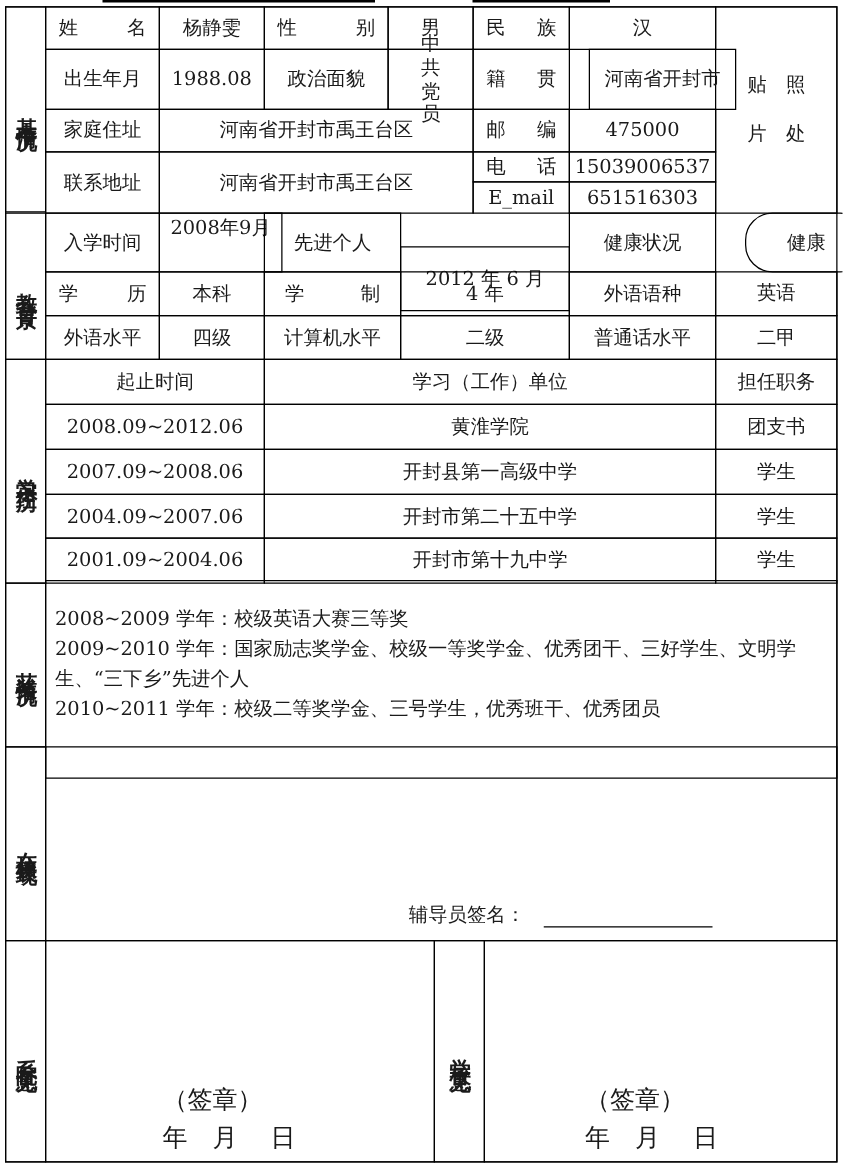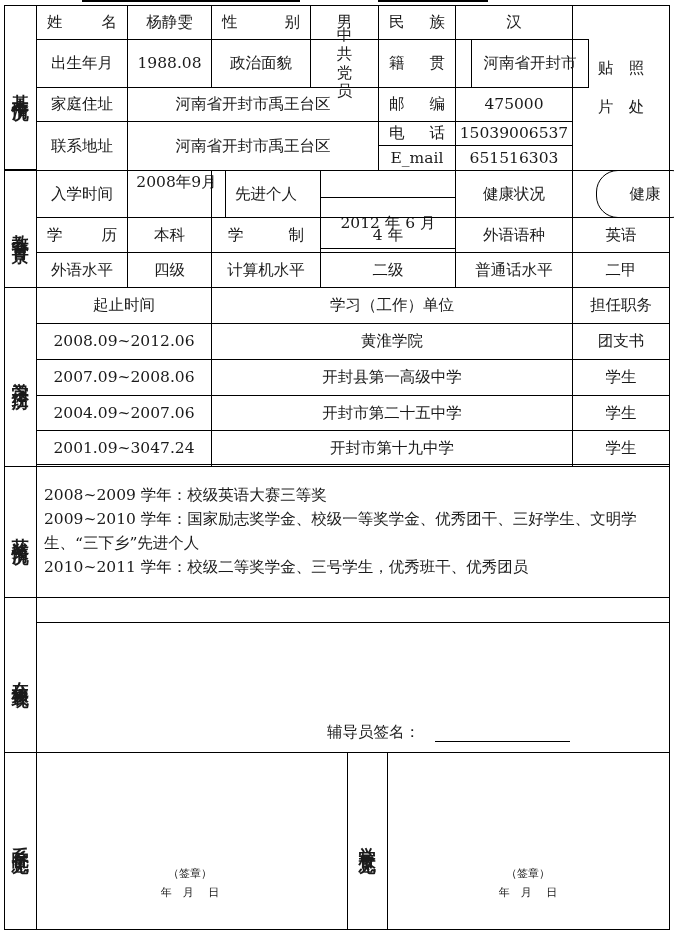--- a/index.html
+++ b/index.html
@@ -10,21 +10,21 @@
   .c { position:absolute; border:1px solid #000; box-sizing:border-box; display:flex;
        align-items:center; justify-content:center; text-align:center; font-size:15.5px; line-height:1.2; }
   .sec { font-family:"DejaVu Sans", "Liberation Sans", sans-serif; font-weight:bold; font-size:17px;
          writing-mode:vertical-rl; text-orientation:upright; letter-spacing:4px; }
   .spread { justify-content:space-between; padding:0 10px; }
   .awards { position:absolute; border:1px solid #000; box-sizing:border-box; padding:18px 8px 0 7px;
             font-size:15.5px; line-height:24px; }
   .awards div { white-space:normal; }
   .sig { position:absolute; font-size:15.5px; }
   .sigline { position:absolute; height:1px; background:#000; }
-  .stamp { position:absolute; font-size:11px; text-align:center; }
+  .stamp { position:absolute; font-size:20px; text-align:left; }
 </style>
 </head>
 <body>
 
 <div class="topline" style="left:82px;width:218px;"></div>
 <div class="topline" style="left:378px;width:110px;top:0;"></div>
 <div class="topline" style="left:488px;width:0;"></div>
 
 <div class="frame"></div>
 
@@ -119,21 +119,21 @@
 <div class="c" style="left:572px;top:323px;width:98px;height:37px;">团支书</div>
 
 <div class="c" style="left:36px;top:359px;width:176px;height:37px;">2007.09~2008.06</div>
 <div class="c" style="left:211px;top:359px;width:362px;height:37px;">开封县第一高级中学</div>
 <div class="c" style="left:572px;top:359px;width:98px;height:37px;">学生</div>
 
 <div class="c" style="left:36px;top:395px;width:176px;height:36px;">2004.09~2007.06</div>
 <div class="c" style="left:211px;top:395px;width:362px;height:36px;">开封市第二十五中学</div>
 <div class="c" style="left:572px;top:395px;width:98px;height:36px;">学生</div>
 
-<div class="c" style="left:36px;top:430px;width:176px;height:37px;">2001.09~3047.24</div>
+<div class="c" style="left:36px;top:430px;width:176px;height:37px;">2001.09~2004.06</div>
 <div class="c" style="left:211px;top:430px;width:362px;height:37px;">开封市第十九中学</div>
 <div class="c" style="left:572px;top:430px;width:98px;height:37px;">学生</div>
 
 <div class="c sec" style="left:4px;top:466px;width:33px;height:132px;">获奖情况</div>
 <div class="awards" style="left:36px;top:464px;width:634px;height:159px;">
   <div>2008~2009 学年：校级英语大赛三等奖</div>
   <div>2009~2010 学年：国家励志奖学金、校级一等奖学金、优秀团干、三好学生、文明学生、“三下乡”先进个人</div>
   <div>2010~2011 学年：校级二等奖学金、三号学生，优秀班干、优秀团员</div>
 </div>
 

